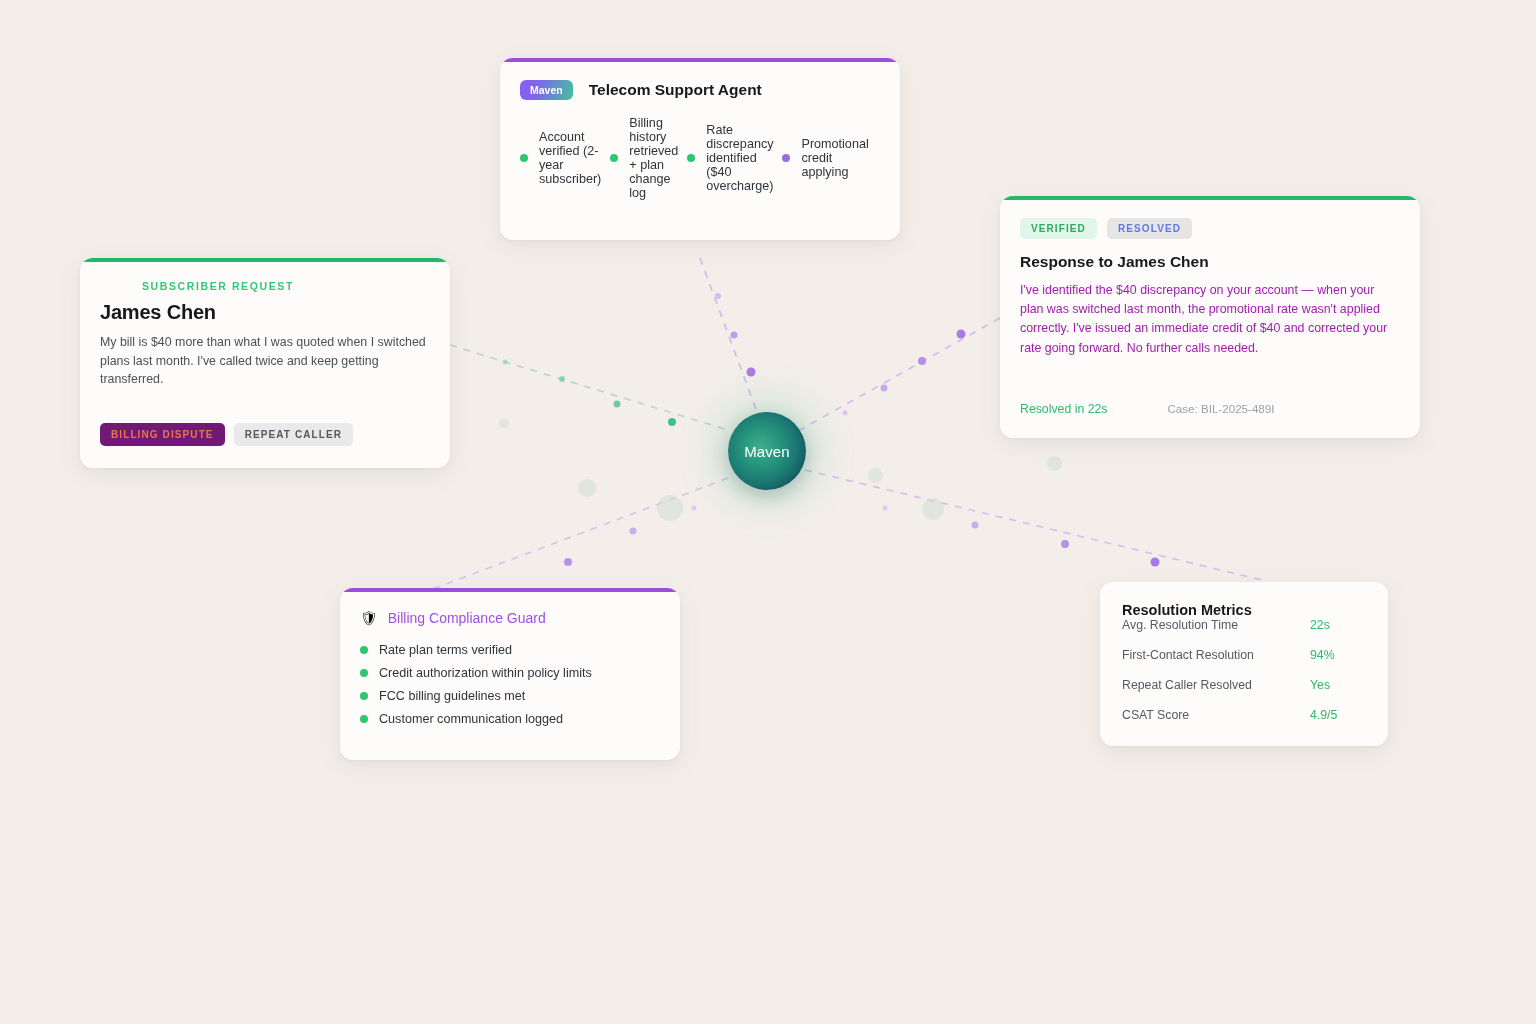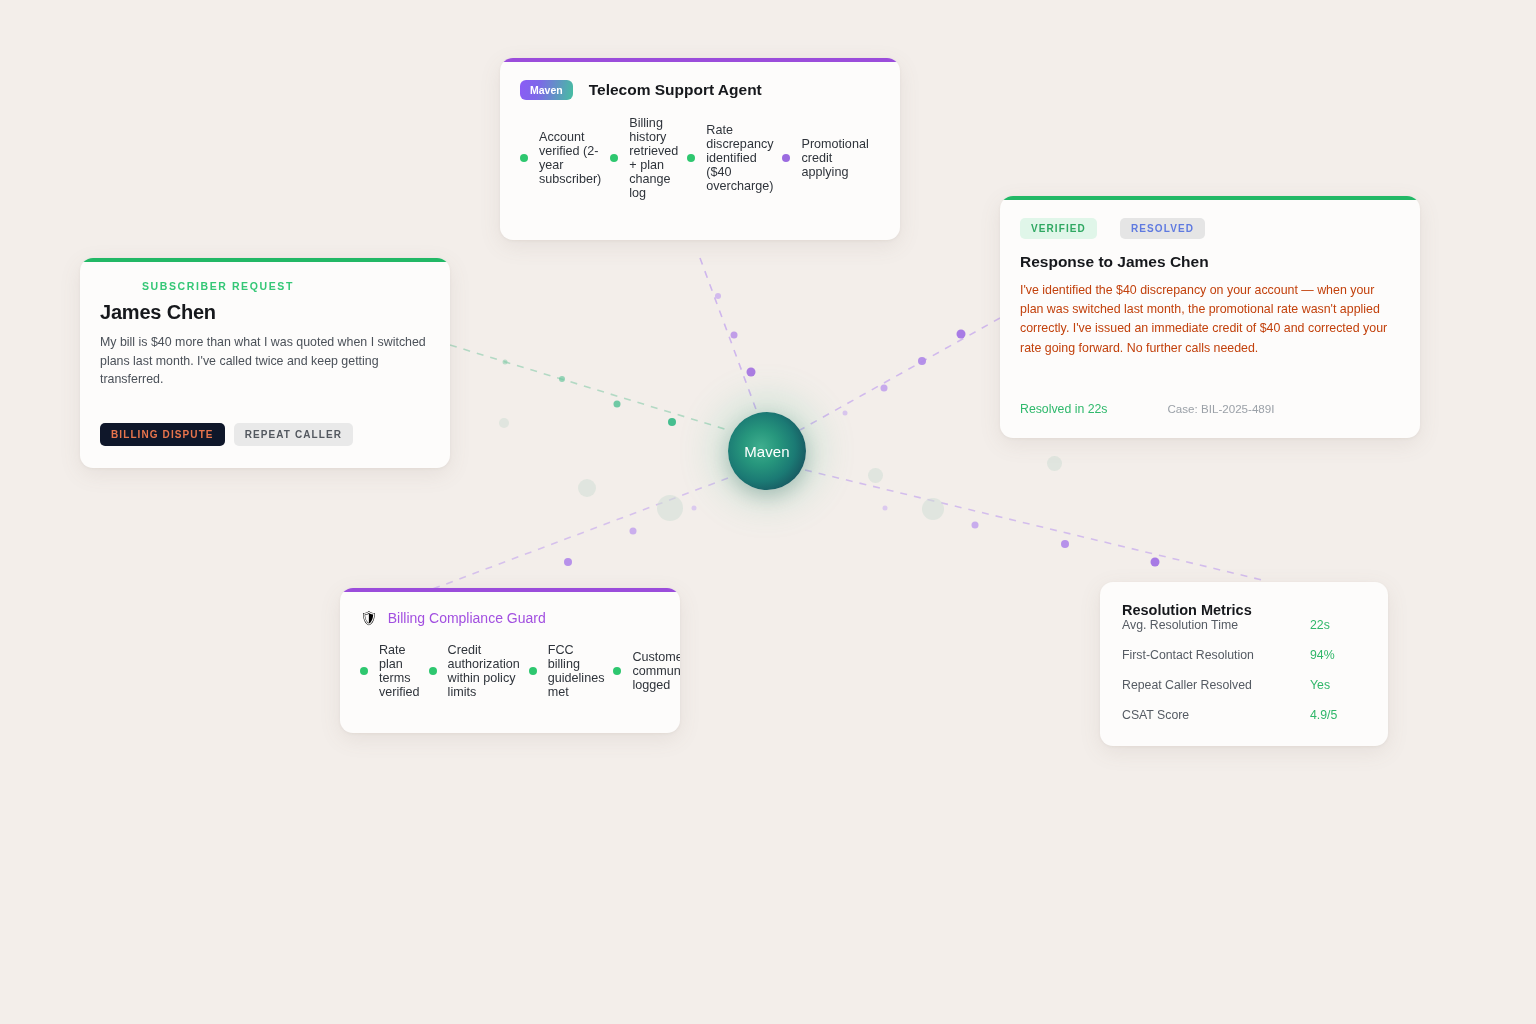--- a/index.html
+++ b/index.html
@@ -45,21 +45,21 @@
     font-size:10.5px; font-weight:700; letter-spacing:1.6px;
     color:#34c776; text-transform:uppercase;padding-left:42px;
   }
   .person-name { font-size:20px; font-weight:700; color:#16181c; margin-top:9px; letter-spacing:-.2px; }
   .body-text { font-size:12.4px; line-height:1.5; color:#4b5159; margin-top:9px; }
   .tag-row { display:flex; gap:9px; margin-top:34px; }
   .tag {
     font-size:10px; font-weight:700; letter-spacing:1.1px;
     padding:6px 11px; border-radius:5px; text-transform:uppercase;
   }
-  .tag.dispute { background:#0f172a; color:#e8744c; }
+  .tag.dispute { background:#701a75; color:#e8744c; }
   .tag.repeat  { background:#e9e9e9; color:#53585f; }
 
   
   .agent-head { display:flex; align-items:center; gap:16px; }
   .maven-badge {
     font-size:10.5px; color:#fff; font-weight:600;
     padding:4px 10px; border-radius:6px;
     background:linear-gradient(100deg,#8b5cf6 0%,#7d68e8 35%,#45bfa0 100%);
   }
   .agent-title { font-size:15.5px; font-weight:700; color:#16181c; }
@@ -68,38 +68,38 @@
   .dot { width:8px; height:8px; border-radius:50%; flex:none; }
   .dot.green  { background:#2ec76f; }
   .dot.purple { background:#9b6be0; }
   .step-label { font-size:12.6px; color:#2f343b; }
   .chip-inprogress {
     margin-left:25px; font-size:9.5px; font-weight:700; letter-spacing:1px;
     color:#9a5ae0; background:#fde047; padding:5px 9px; border-radius:5px;
   }
 
   
-  .badge-row { display:flex; gap:23px;text-align:center; }
+  .badge-row { display:flex; gap:10px;text-align:center; }
   .badge {
     font-size:10px; font-weight:700; letter-spacing:1.1px;
     padding:5px 11px; border-radius:5px;
   }
   .badge.verified { background:#e0f6e9; color:#2fa862; }
   .badge.resolved { background:#e5e5e5; color:#5f7ae0; }
   .resp-title { font-size:15.5px; font-weight:700; color:#16181c; margin-top:14px; }
-  .resp-body { font-size:12.4px; line-height:1.55; color:#c2410c; margin-top:10px; }
+  .resp-body { font-size:12.4px; line-height:1.55; color:#a21caf; margin-top:10px; }
   .resp-foot { display:flex; align-items:flex-start; margin-top:44px; }
   .resolved-in { font-size:12.3px; color:#2fb96c; font-weight:400; }
   .case-id { font-size:11.6px; color:#9ba1a8; margin-left:60px; }
 
   
   .guard-head { display:flex; align-items:center; gap:10px; }
   .shield-icon { font-size:14px; line-height:1; }
   .guard-title { font-size:14px; font-weight:400; color:#a24fe0; }
-  .guard-list { margin-top:17px; display:flex; flex-direction:row; gap:9px; }
+  .guard-list { margin-top:17px; display:flex; flex-direction:column; gap:9px; }
 
   
   .metrics-title { font-size:14.5px; font-weight:700; color:#16181c; }
   .metric-rows { display:flex; flex-direction:column; gap:16px; }
   .metric-row { display:flex; align-items:center; }
   .metric-label { font-size:12.3px; color:#555b63; }
   .metric-value { font-size:12.3px; color:#30b76a; margin-left:auto; width:56px; }
 </style>
 </head>
 <body>

